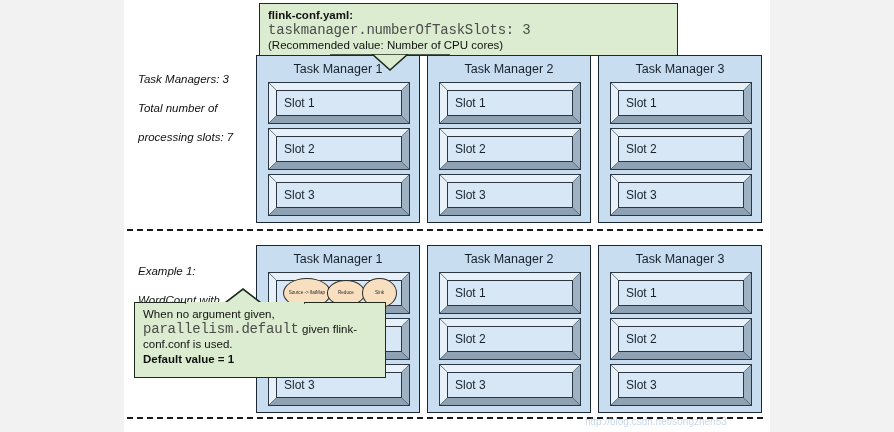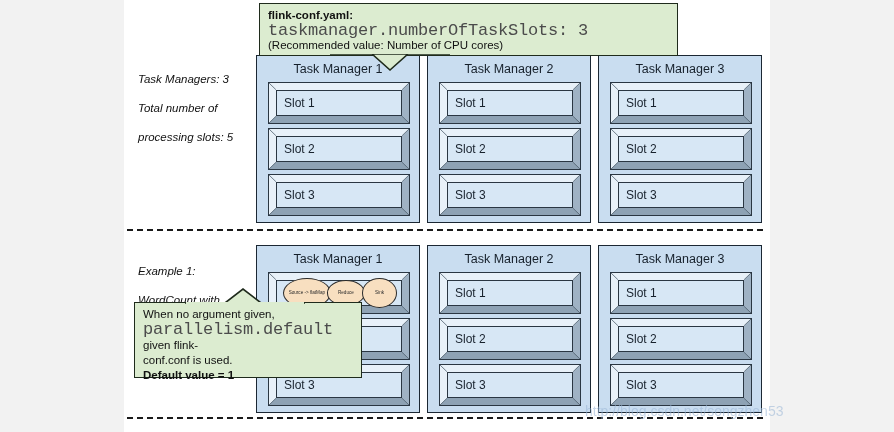--- a/index.html
+++ b/index.html
@@ -108,52 +108,53 @@
     box-sizing:border-box;
     z-index:20;
     padding:4px 8px 5px 8px;
   }
   .callout-line{
     font-size:11.5px;line-height:15px;color:#111;
   }
   .callout-line.bold{font-weight:bold;}
   .mono{
     font-family:"Liberation Mono","DejaVu Sans Mono",monospace;
-    font-size:17px;color:#4b4b4b;
+    font-size:14px;color:#4b4b4b;
     letter-spacing:-0.2px;
   }
   .notch{
     position:absolute;z-index:21;
     pointer-events:none;
   }
   
   .watermark{
     position:absolute;
-    font-size:14px;
+    font-size:10px;
     color:#9ab6d6;
     opacity:.55;
     white-space:nowrap;
     z-index:30;
     font-family:"Liberation Sans",sans-serif;
+    margin-top:13px;
   }
 </style>
 </head>
 <body>
 
 <div id="canvas">
 
   <div class="page-bg"></div>
 
   <div class="divider" style="top:229px;"></div>
   <div class="divider" style="top:417px;"></div>
 
   <div class="side-label" style="left:138px;top:57px;">
     <div>Task Managers: 3</div>
     <div>Total number of</div>
-    <div>processing slots: 5</div>
+    <div>processing slots: 7</div>
   </div>
 
   <div class="tm" style="left:256px;top:55px;width:164px;height:168px;">
     <div class="tm-title">Task Manager 1</div>
     <div class="slot" style="left:11px;top:26px;width:142px;height:42px;">
       <svg class="miter" viewBox="0 0 142 42" preserveAspectRatio="none">
         <line x1="0" y1="0" x2="7" y2="7"></line>
           <line x1="142" y1="0" x2="135" y2="7"></line>
         <line x1="0" y1="42" x2="7" y2="35"></line>
           <line x1="142" y1="42" x2="135" y2="35"></line>
@@ -351,21 +352,21 @@
     <div class="callout-line bold">flink-conf.yaml:</div>
     <div class="callout-line mono">taskmanager.numberOfTaskSlots: 3</div>
     <div class="callout-line">(Recommended value: Number of CPU cores)</div>
   </div>
 
   <svg class="notch" style="left:330px;top:54px;width:120px;height:18px;" viewBox="0 0 120 18">
     <polygon points="0,0 120,0 78,0 60,16 42,0" fill="#dcecd0" stroke="#1f2b1c" stroke-width="1.6"></polygon>
     <rect x="1" y="-4" width="118" height="4" fill="#dcecd0" stroke="none"></rect>
   </svg>
 
-  <div class="callout" style="left:134px;top:302px;width:228px;height:76px;">
+  <div class="callout" style="left:134px;top:302px;width:252px;height:76px;">
     <div class="callout-line">When no argument given,</div>
     <div class="callout-line"><span class="mono">parallelism.default</span><span> given flink-</span></div>
     <div class="callout-line">conf.conf is used.</div>
     <div class="callout-line bold">Default value = 1</div>
   </div>
 
   <svg class="notch" style="left:185px;top:288px;width:120px;height:16px;" viewBox="0 0 120 16">
     <polygon points="0,15 40,15 58,1 76,15 120,15" fill="#dcecd0" stroke="#1f2b1c" stroke-width="1.6"></polygon>
     <rect x="1" y="14" width="118" height="6" fill="#dcecd0" stroke="none"></rect>
   </svg>

